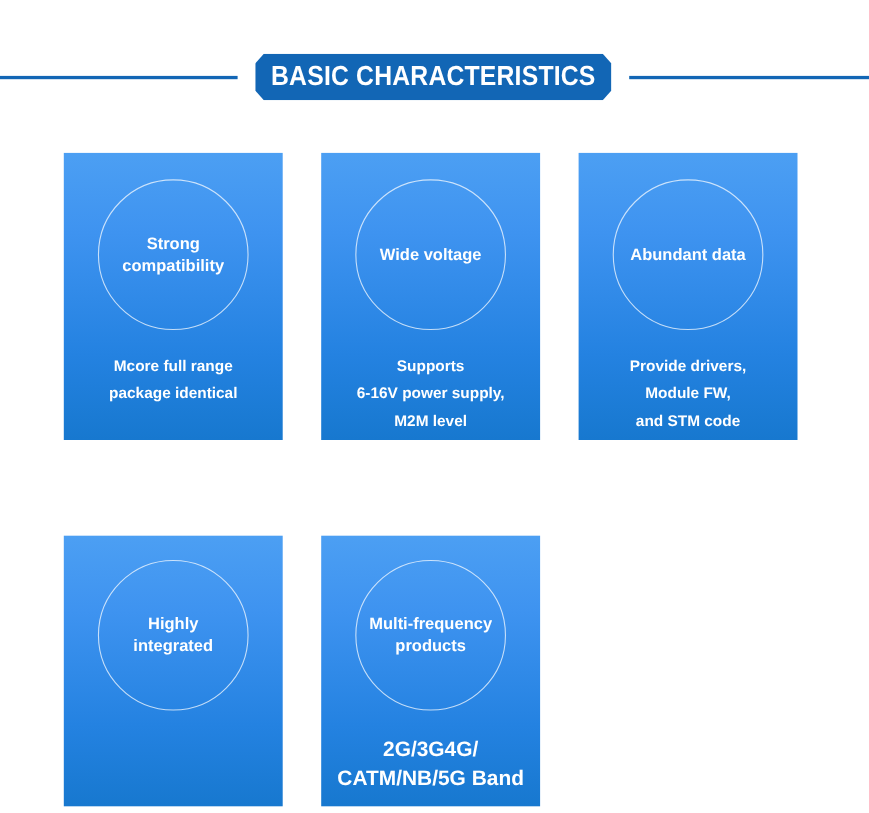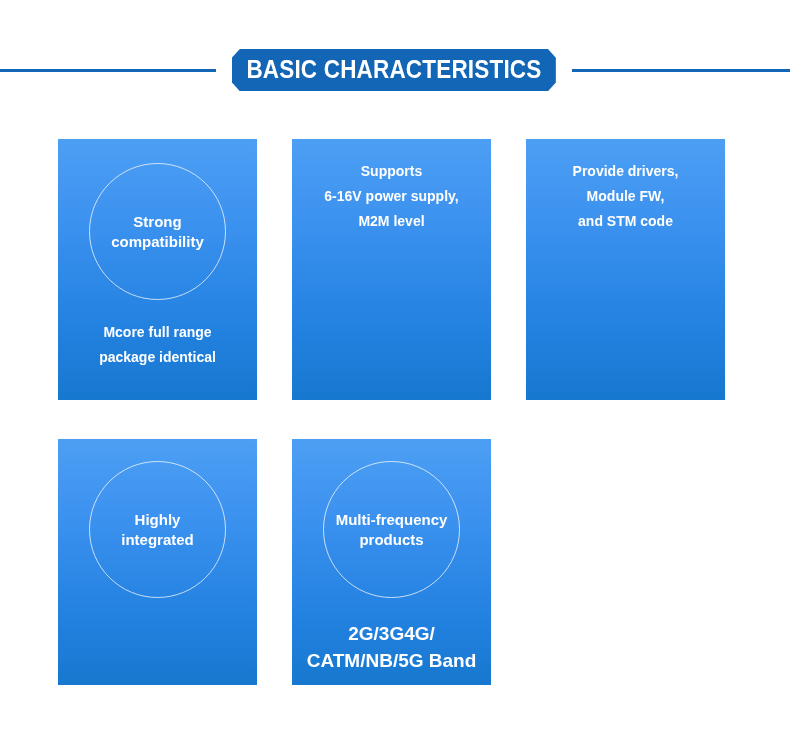--- a/index.html
+++ b/index.html
@@ -83,21 +83,21 @@
 
   .card {
     position: relative;
     background: linear-gradient(to bottom, #4c9ff3 0%, #3e93f0 28%, #2482e1 70%, #1778cf 100%);
     display: flex;
     flex-direction: column;
     align-items: center;
     overflow: visible;
   }
   .card.row1 { height: 261px; }
-  .card.row2 { height: 246px; }
+  .card.row2 { height: 246px; margin-top: 48px; }
 
   .circle {
     width: 137px;
     height: 137px;
     margin-top: 24px;
     border: 1.6px solid rgba(255,255,255,0.72);
     border-radius: 50%;
     box-sizing: border-box;
     display: flex;
     align-items: center;
@@ -152,26 +152,32 @@
     <div class="card row1">
       <div class="circle">
         <span class="circle-label">Strong
 compatibility</span>
       </div>
       <div class="caption">Mcore full range
 package identical</div>
     </div>
 
     <div class="card row1">
+      <div class="circle">
+        <span class="circle-label">Wide voltage</span>
+      </div>
       <div class="caption">Supports
 6-16V power supply,
 M2M level</div>
     </div>
 
     <div class="card row1">
+      <div class="circle">
+        <span class="circle-label">Abundant data</span>
+      </div>
       <div class="caption">Provide drivers,
 Module FW,
 and STM code</div>
     </div>
 
     <div class="card row2">
       <div class="circle">
         <span class="circle-label">Highly
 integrated</span>
       </div>

